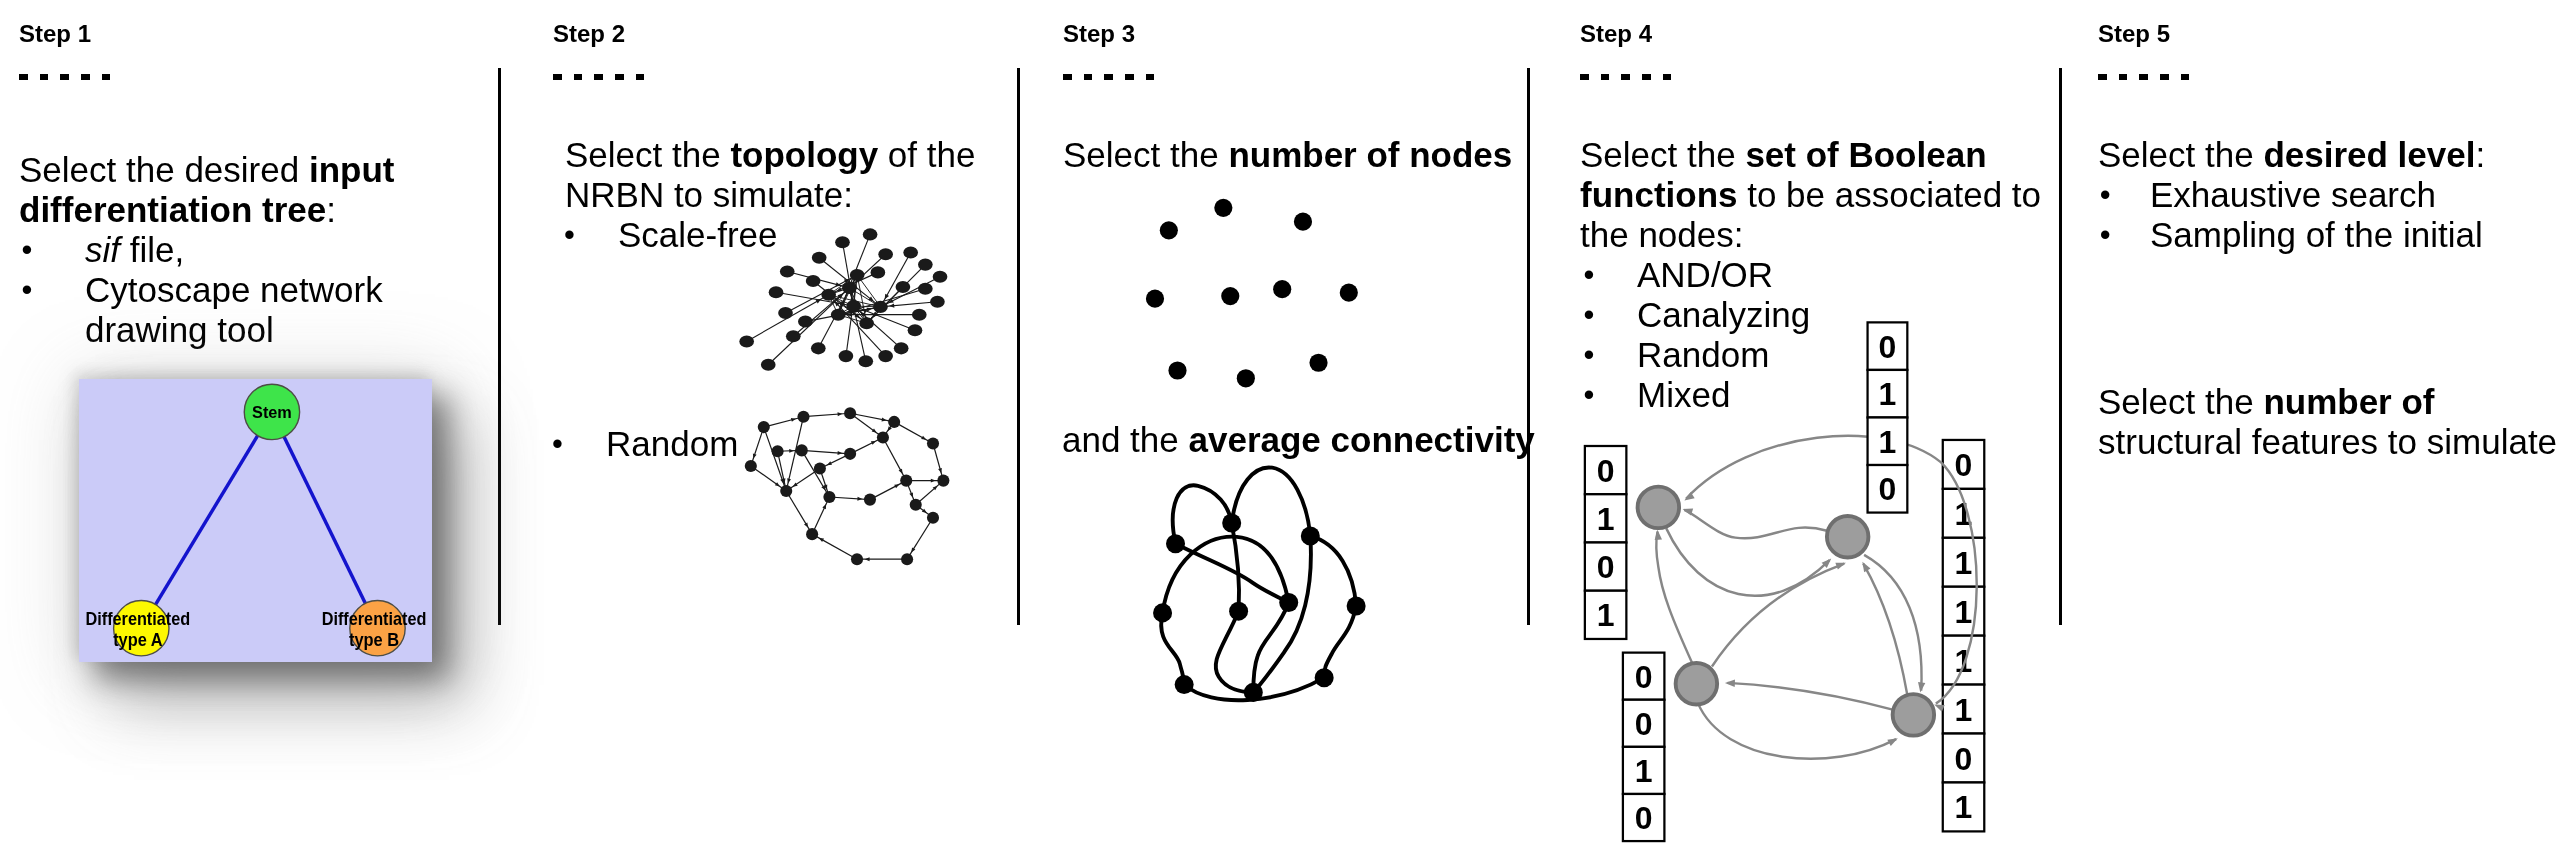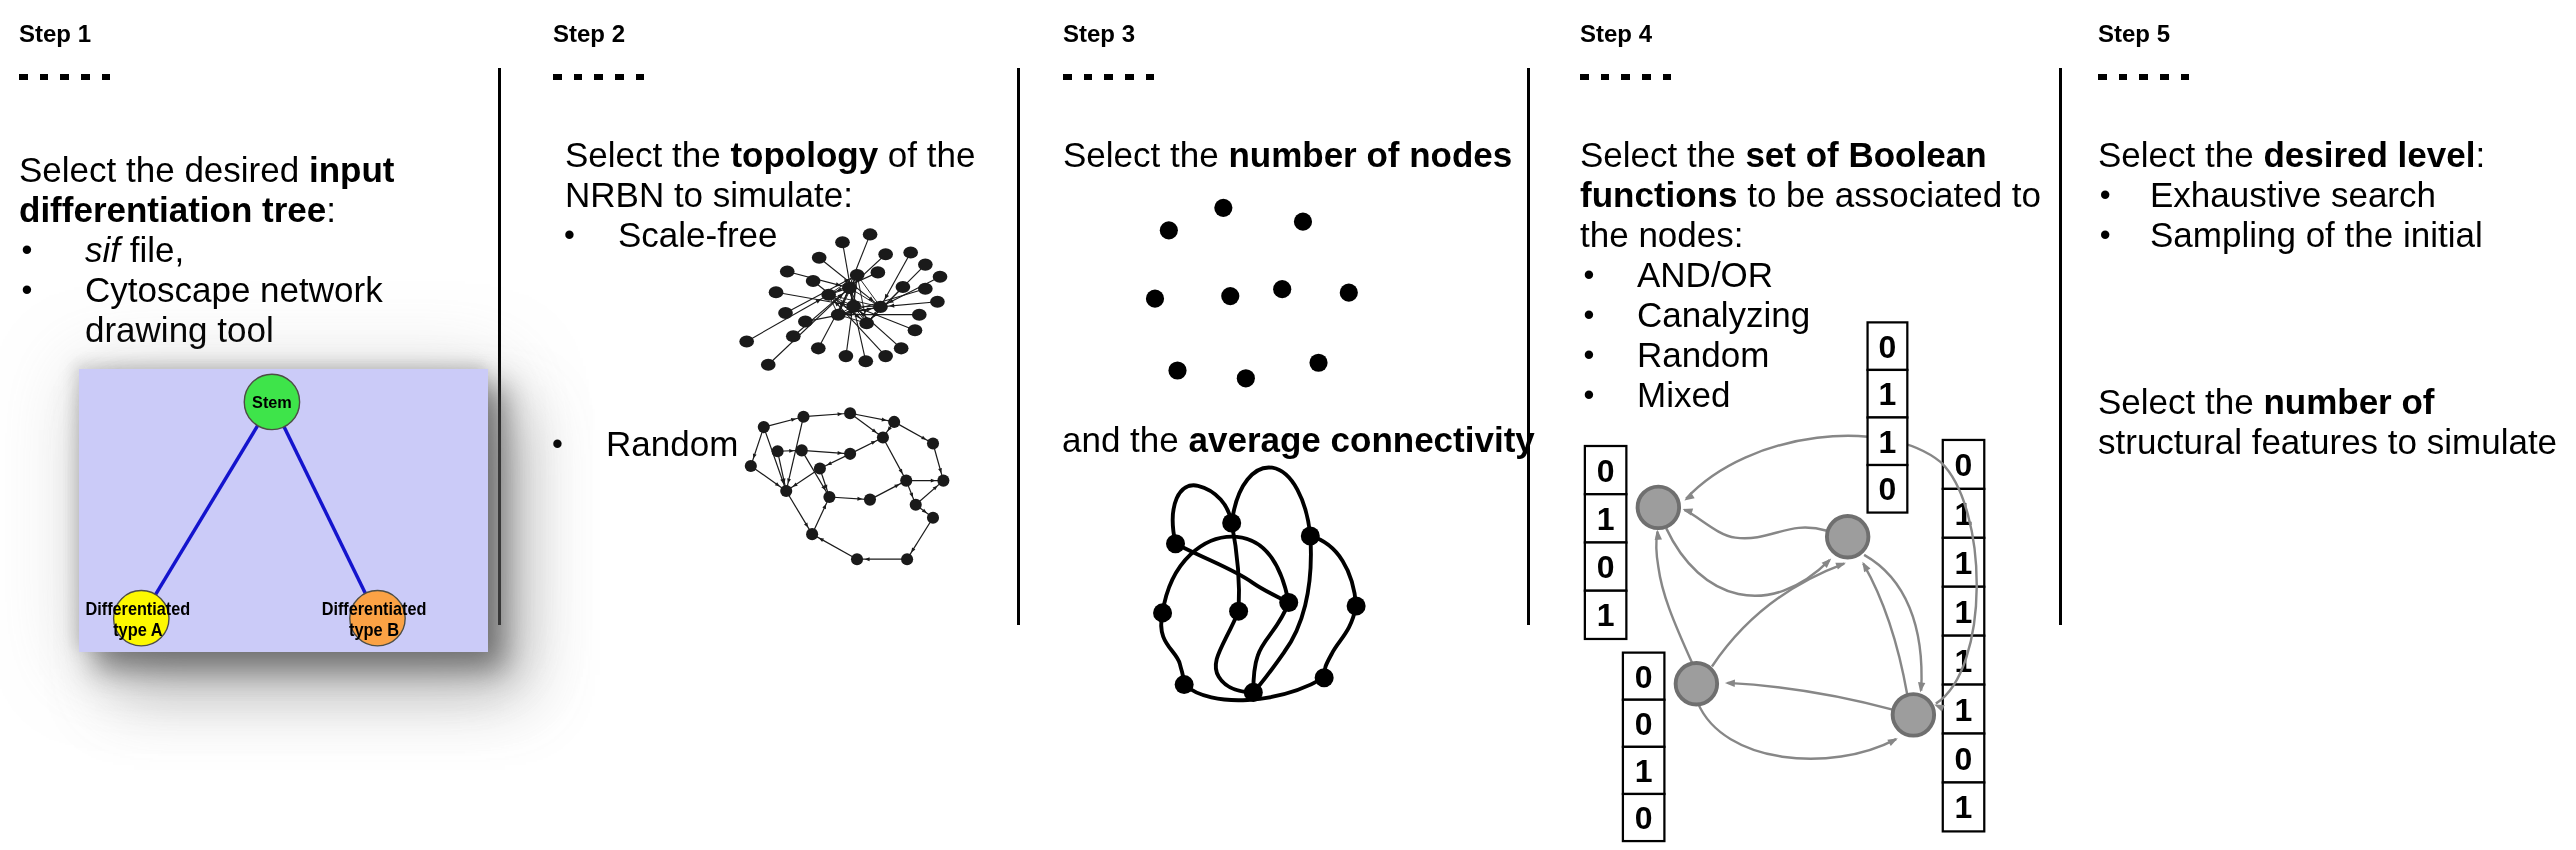--- a/index.html
+++ b/index.html
@@ -117,21 +117,21 @@
           <div class="line"><span>Select the </span><span class="b ">desired level</span><span>:</span></div>
           <div class="line" style="padding-left: 52px;"><span class="bullet-glyph" style="left: 1.7px;">•</span><span>Exhaustive search</span></div>
           <div class="line" style="padding-left: 52px;"><span class="bullet-glyph" style="left: 1.7px;">•</span><span>Sampling of the initial</span></div>
         </div>
         <div class="txtblock" style="left: 2098px; top: 382px;">
           <div class="line"><span>Select the </span><span class="b ">number of</span></div>
           <div class="line"><span>structural features to simulate</span></div>
         </div>
       </div>
     </div>
-  <div id="tree-figure" class="figure" style="left: 79px; top: 369px; width: 409px; height: 283px; background: rgb(203, 203, 248);">
+  <div id="tree-figure" class="figure" style="left: 79px; top: 379px; width: 353px; height: 283px; background: rgb(203, 203, 248);">
       <svg width="353" height="283" viewBox="0 0 408 327">
         <line x1="223" y1="38" x2="72" y2="288" stroke="#1414cd" stroke-width="4"></line>
         <line x1="223" y1="38" x2="345" y2="288" stroke="#1414cd" stroke-width="4"></line>
         <circle cx="223" cy="38" r="32" fill="#3ee44a" stroke="#4d4d45" stroke-width="1.6"></circle>
         <circle cx="72" cy="288" r="32" fill="#fdf800" stroke="#4d4d45" stroke-width="1.6"></circle>
         <circle cx="345" cy="288" r="32" fill="#fba245" stroke="#4d4d45" stroke-width="1.6"></circle>
         <text x="223" y="45" text-anchor="middle" font-size="20" font-weight="bold" fill="#000000" textLength="46" lengthAdjust="spacingAndGlyphs">Stem</text>
         <text x="68" y="284" text-anchor="middle" font-size="20.5" font-weight="bold" fill="#000000" textLength="121" lengthAdjust="spacingAndGlyphs">Differentiated</text>
         <text x="68" y="309" text-anchor="middle" font-size="20.5" font-weight="bold" fill="#000000" textLength="57" lengthAdjust="spacingAndGlyphs">type A</text>
         <text x="341" y="284" text-anchor="middle" font-size="20.5" font-weight="bold" fill="#000000" textLength="121" lengthAdjust="spacingAndGlyphs">Differentiated</text>

